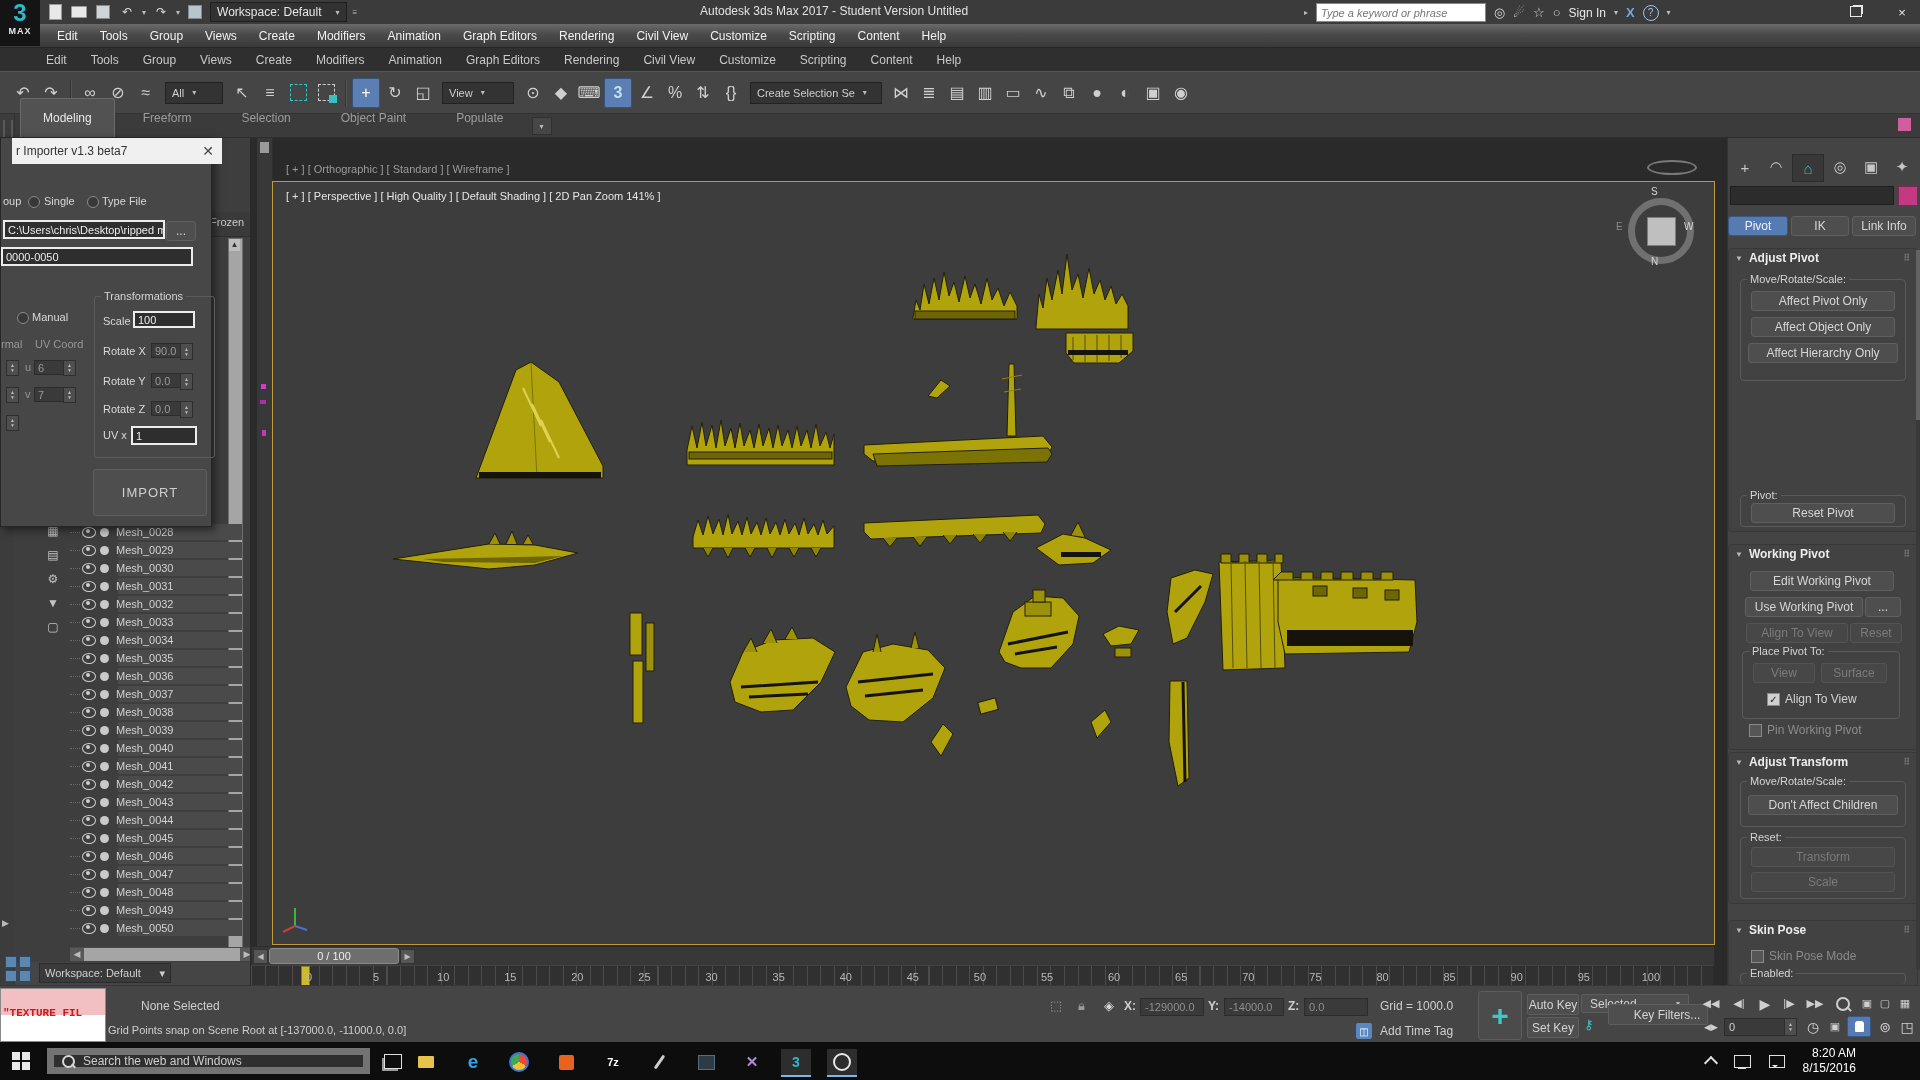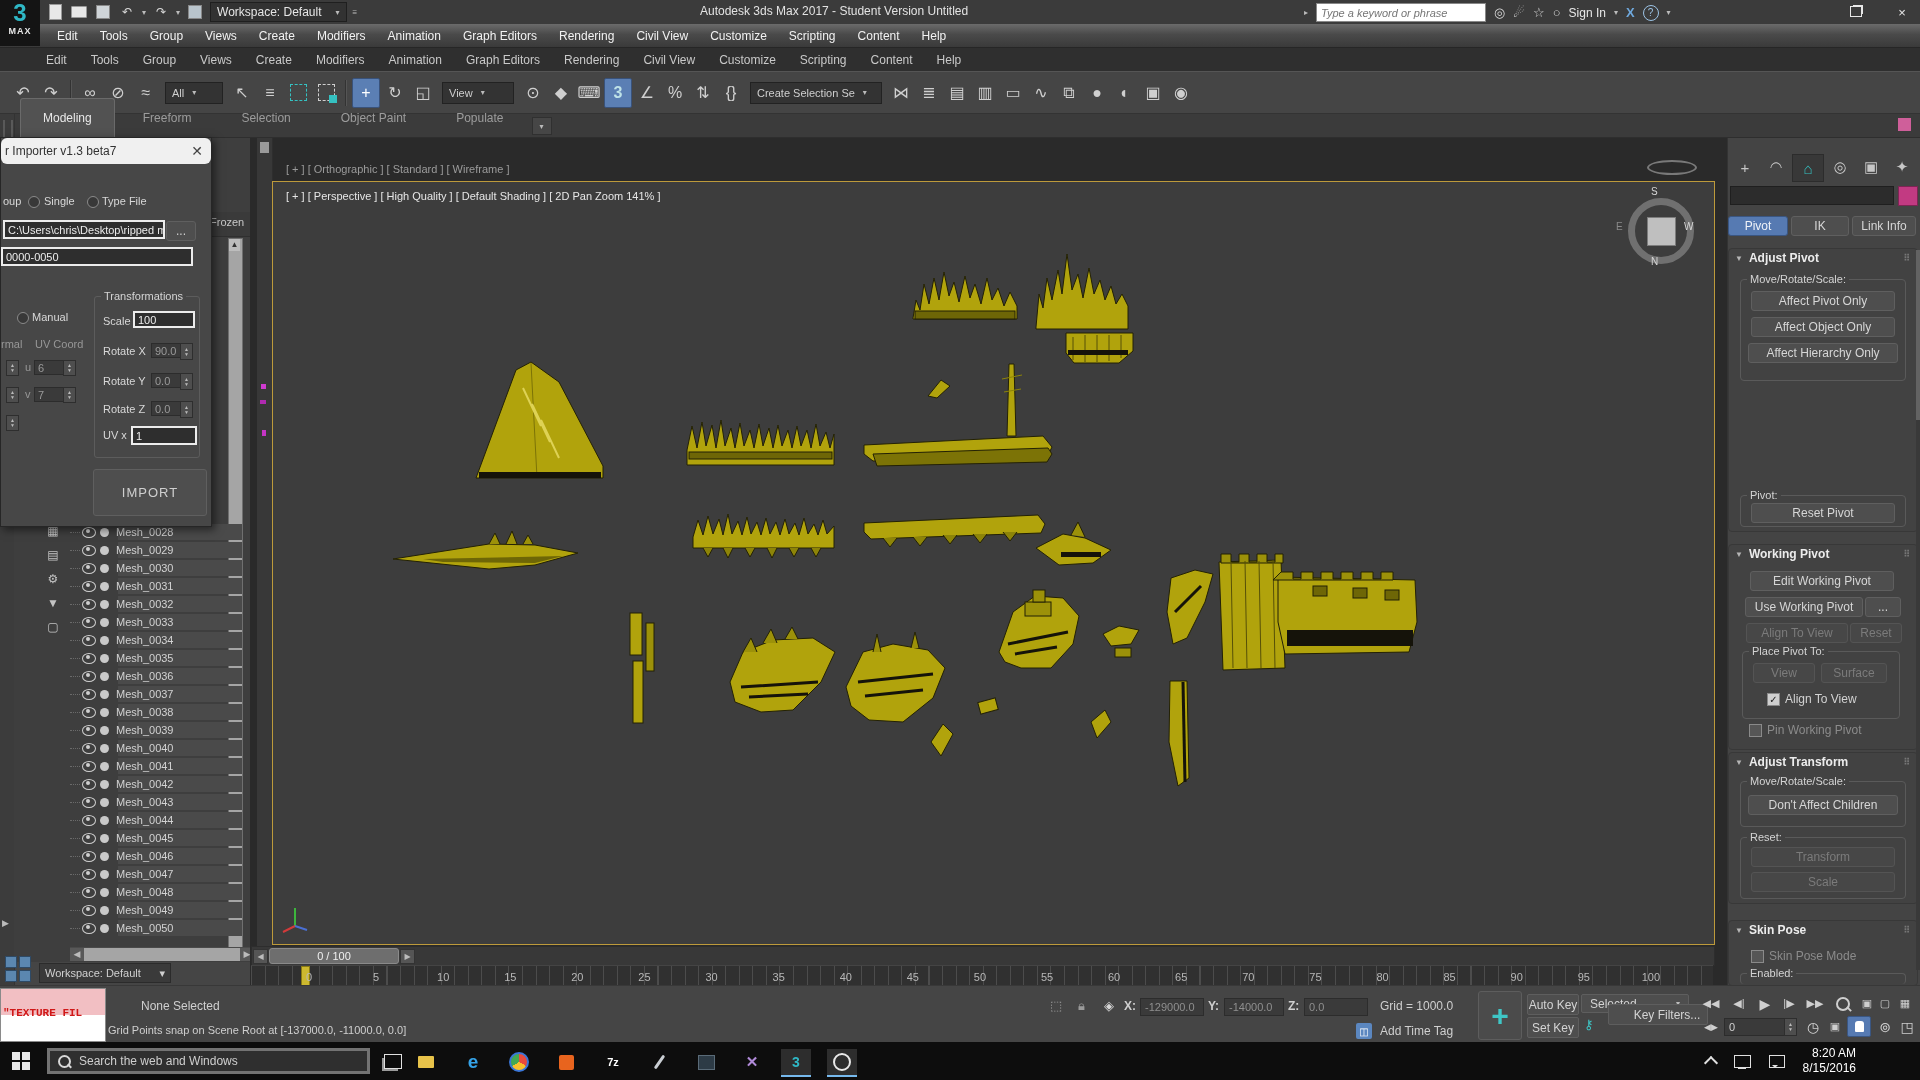--- a/index.html
+++ b/index.html
@@ -81,34 +81,34 @@
   .hsb .arr{width:14px;height:13px;background:#585858;color:#bbb;font-size:9px;text-align:center;line-height:13px;}
   .hsb .thumb{flex:1;height:13px;background:#a5a5a5;}
   .wsrow{left:39px;top:963px;width:132px;height:20px;background:#3a3a3a;border:1px solid #2b2b2b;
     display:flex;align-items:center;justify-content:space-between;padding:0 5px;box-sizing:border-box;}
   .wsrow span{font-size:11px;color:#d0d0d0;}
   .gridicon{left:5px;top:956px;width:26px;height:26px;display:grid;grid-template-columns:12px 12px;grid-gap:2px;}
   .gridicon div{background:#5b87b0;border:1px solid #2e4a66;}
   
   .dlg{left:0;top:137px;width:210px;height:388px;background:#474747;border:1px solid #262626;
     box-shadow:3px 3px 8px rgba(0,0,0,.5);z-index:40;}
-  .dlgtitle{position:absolute;left:0;top:0;width:100%;height:26px;background:#f0f0f0;display:flex;
-    align-items:center;justify-content:space-between;padding:0 8px 0 4px;box-sizing:border-box;border-radius:6px;}
+  .dlgtitle{position:absolute;left:11px;top:0;width:100%;height:26px;background:#f0f0f0;display:flex;
+    align-items:center;justify-content:space-between;padding:0 8px 0 4px;box-sizing:border-box;}
   .dlgtitle span{font-size:12px;color:#333;}
   .dlgtitle .x{color:#444;font-size:14px;}
   .dtext{font-size:11px;color:#d8d8d8;text-align:right;}
   .dgray{font-size:11px;color:#979797;}
   .radio{width:10px;height:10px;border:1px solid #8a8a8a;border-radius:50%;background:#383838;display:inline-block;}
   .wfield{background:#2e2e2e;border:2px solid #ececec;color:#ececec;font-size:11px;
     display:flex;align-items:center;padding:0 3px;white-space:nowrap;overflow:hidden;}
   .gfield{background:#3a3a3a;border:1px solid #2c2c2c;color:#9a9a9a;font-size:11px;
     display:flex;align-items:center;padding:0 3px;}
   .spin{width:11px;display:flex;flex-direction:column;justify-content:center;background:#4e4e4e;
     border:1px solid #2e2e2e;color:#bbb;font-size:5px;line-height:5px;text-align:center;}
-  .grpbox{border:1px solid #5c5c5c;border-radius:3px;}
+  .grpbox{border:1px solid #5c5c5c;border-radius:3px;padding-left:15px;}
   .grplabel{position:absolute;top:-7px;left:6px;background:#474747;padding:0 3px;font-size:11px;color:#d4d4d4;}
   .dbtn{background:#4e4e4e;border:1px solid #5f5f5f;border-radius:3px;color:#cfcfcf;
     display:flex;align-items:center;justify-content:center;font-size:12px;}
   
   .vpouter{left:250px;top:138px;width:1477px;height:847px;background:#2a2a2a;}
   .vpstrip{position:absolute;left:7px;top:0;width:15px;height:812px;background:#383838;border-right:1px solid #2e2e2e;}
   .vplabel-back{position:absolute;left:36px;top:25px;font-size:11px;color:#9b9b9b;}
   .vpinner{position:absolute;left:22px;top:43px;width:1441px;height:762px;background:#3d3d3d;
     border:1px solid #bd9a3b;box-sizing:content-box;}
   .vplabel{position:absolute;left:13px;top:8px;font-size:11px;color:#e6e6e6;}
@@ -181,21 +181,21 @@
   .mag{width:10px;height:10px;border:2px solid #cfcfcf;border-radius:50%;position:relative;}
   .mag::after{content:"";position:absolute;left:8px;top:9px;width:6px;height:2px;background:#cfcfcf;transform:rotate(45deg);}
   .hand{width:22px;height:19px;background:#567ab2;border:1px solid #3a5682;border-radius:2px;display:flex;
     align-items:center;justify-content:center;}
   .hand div{width:9px;height:11px;background:#fff;border-radius:3px 3px 1px 1px;}
   
   .taskbar{left:0;top:1042px;width:1920px;height:38px;background:#0d0d0d;z-index:50;}
   .winlogo{position:absolute;left:12px;top:10px;width:18px;height:18px;display:grid;
     grid-template-columns:8px 8px;grid-gap:2px;}
   .winlogo div{background:#e8e8e8;}
-  .tsearch{position:absolute;left:47px;top:6px;width:323px;height:26px;background:#2f2f2f;border:3px solid #737373;
+  .tsearch{position:absolute;left:47px;top:6px;width:323px;height:26px;background:#2f2f2f;border:7px solid #737373;
     display:flex;align-items:center;gap:8px;padding:0 8px;box-sizing:border-box;}
   .tsearch .mag2{width:9px;height:9px;border:2px solid #d8d8d8;border-radius:50%;position:relative;flex:none;}
   .tsearch .mag2::after{content:"";position:absolute;left:7px;top:8px;width:5px;height:2px;background:#d8d8d8;transform:rotate(45deg);}
   .tsearch span{font-size:12px;color:#cfcfcf;}
   .tvico{position:absolute;left:384px;top:12px;width:16px;height:13px;border:1px solid #e0e0e0;
     box-shadow:-3px 3px 0 -1px #9a9a9a;}
   .appico{position:absolute;top:7px;width:30px;height:26px;display:flex;align-items:center;justify-content:center;
     font-size:14px;font-weight:bold;color:#fff;}
   .appico.hl{background:#2d2d2d;border-bottom:2px solid #76b9ed;}
   .trayright{position:absolute;right:64px;top:0;height:38px;display:flex;align-items:center;gap:18px;}

